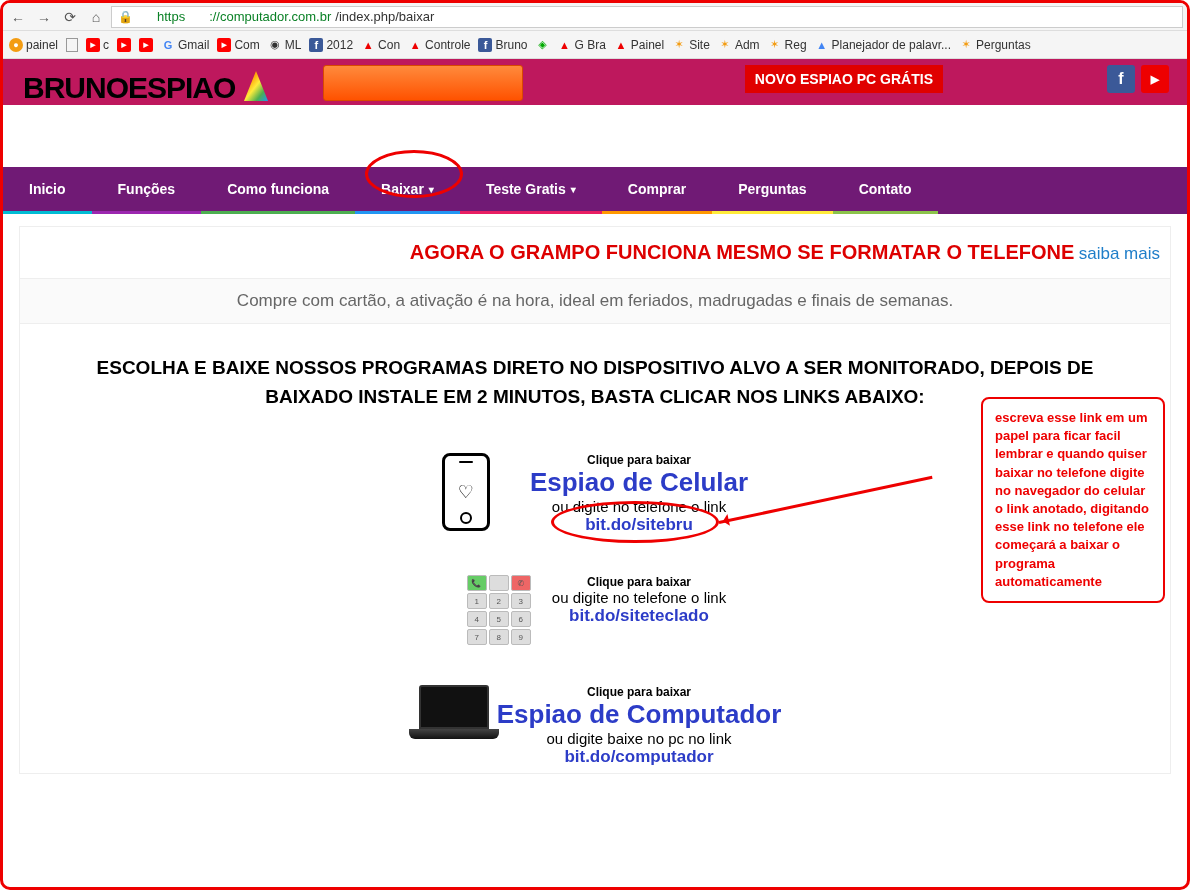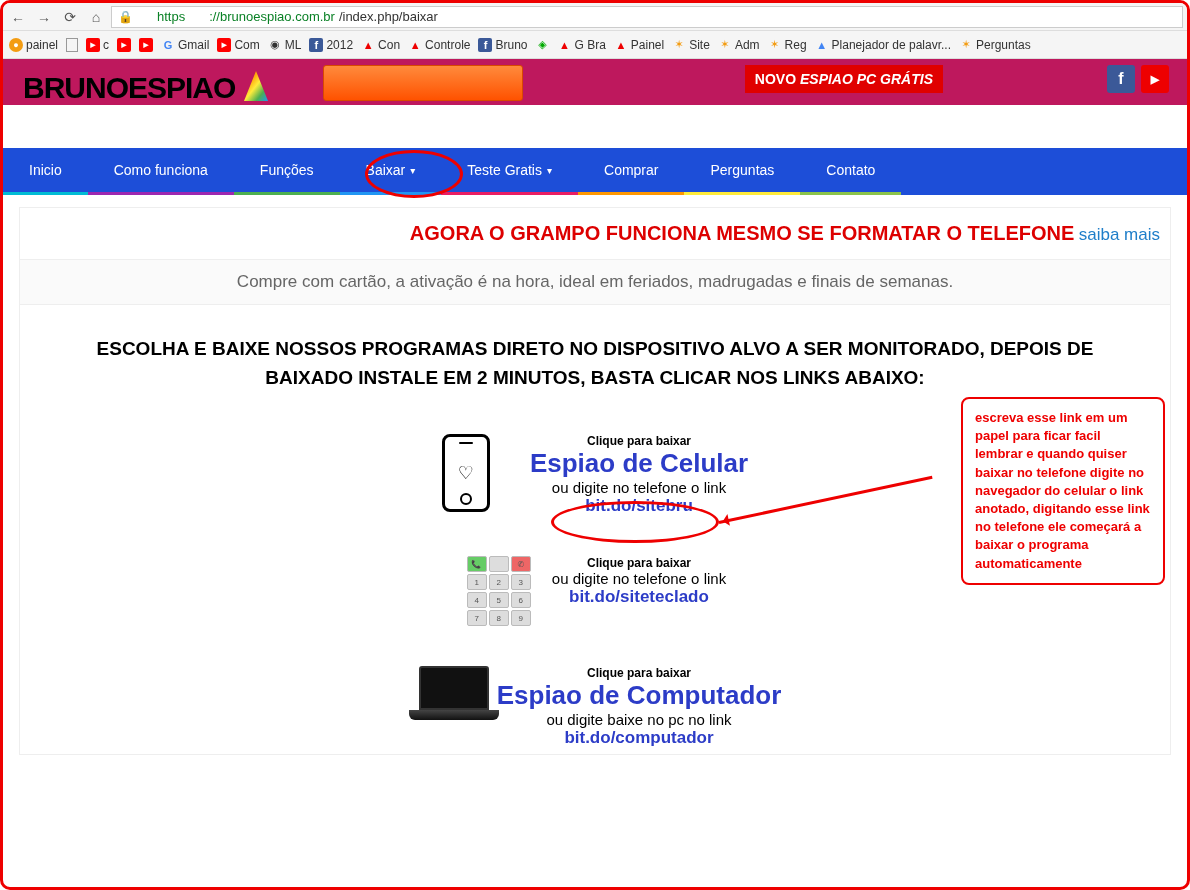--- a/index.html
+++ b/index.html
@@ -30,28 +30,28 @@
   .promo-ribbon { position: absolute; top: 58px; right: 0; background: #1f93c9; color: #fff; font-size: 11px; font-weight: bold; padding: 4px 8px; }
   
   
   .site-header { background: #be185d; padding: 12px 20px 0 20px; display: flex; align-items: center; position: relative; }
   .logo { display: flex; align-items: center; gap: 6px; }
   .logo-text { font-family: Arial Black, Arial, sans-serif; font-weight: 900; font-size: 30px; color: #000; letter-spacing: -1px; }
   .logo-sail { width: 30px; height: 34px; }
   .orange-banner { position: absolute; left: 320px; top: 6px; width: 200px; height: 36px; background: linear-gradient(#ff8a3c, #ff5200); border-radius: 3px; border:1px solid #d84a00;}
   .novo-banner { position: absolute; right: 244px; top: 6px; background: #e00000; color: #fff; padding: 6px 10px; font-size: 14px; font-weight: bold; }
   .novo-banner .novo { color: #fff; }
-  .novo-banner .rest { color: #fff; font-style: italic; }
+  .novo-banner .rest { color: #fff; }
   .social-icons { position: absolute; right: 18px; top: 6px; display: flex; gap: 6px; }
   .social-icon { width: 28px; height: 28px; display: flex; align-items: center; justify-content: center; color: #fff; border-radius: 3px; font-weight: bold; }
   .social-icon.fb { background: #3b5998; }
   .social-icon.yt { background: #e00; font-size: 11px; }
   
   
-  .main-nav { background: #1d4ed8; display: flex; margin-top: 43px; }
+  .main-nav { background: #701a75; display: flex; margin-top: 62px; font-weight: bold; }
   .nav-item { color: #fff; padding: 14px 26px; font-size: 14px; cursor: pointer; white-space: nowrap; display: flex; align-items: center; gap: 5px; border-bottom: 3px solid transparent; }
   .nav-item:nth-child(1){border-color:#00bcd4;}
   .nav-item:nth-child(2){border-color:#9c27b0;}
   .nav-item:nth-child(3){border-color:#4caf50;}
   .nav-item:nth-child(4){border-color:#2196f3;}
   .nav-item:nth-child(5){border-color:#e91e63;}
   .nav-item:nth-child(6){border-color:#ff9800;}
   .nav-item:nth-child(7){border-color:#ffeb3b;}
   .nav-item:nth-child(8){border-color:#8bc34a;}
   .caret { font-size: 10px; }
@@ -72,21 +72,21 @@
   .dl-texts { text-align: center; }
   .dl-click { font-size: 12px; font-weight: bold; color: #000; }
   .dl-product { font-size: 26px; font-weight: bold; color: #2c3cc7; cursor: pointer; }
   .dl-sub { font-size: 15px; color: #000; }
   .dl-link { font-size: 17px; font-weight: bold; color: #2c3cc7; cursor: pointer; }
   
   
   .red-circle-link { position: absolute; border: 3px solid #e00; border-radius: 50%; width: 168px; height: 42px; top: 498px; left: 548px; pointer-events: none; }
   
   
-  .annotation-box { position: absolute; top: 394px; right: 22px; width: 204px; border: 2px solid #e00; border-radius: 8px; padding: 10px 12px; color: #e00; font-size: 13px; font-weight: bold; line-height: 1.4; background: #fff; }
+  .annotation-box { position: absolute; top: 394px; right: 22px; width: 184px; border: 2px solid #e00; border-radius: 8px; padding: 10px 12px; color: #e00; font-size: 13px; font-weight: bold; line-height: 1.4; background: #fff; }
   
   
   .arrow-line { position: absolute; top: 518px; left: 716px; width: 218px; height: 3px; background: #e00; transform: rotate(-12deg); transform-origin: left center; }
   .arrow-line::before { content:''; position:absolute; left:-2px; top:-5px; border:6px solid transparent; border-right-color:#e00; }
   
   
   .phone-icon { width: 48px; height: 78px; border: 3px solid #000; border-radius: 8px; position: relative; display: flex; align-items: center; justify-content: center; }
   .phone-icon::before { content:''; position:absolute; top:5px; width:14px; height:2px; background:#000; border-radius:1px;}
   .phone-icon::after { content:''; position:absolute; bottom:4px; width:8px; height:8px; border:2px solid #000; border-radius:50%;}
   .heart { font-size: 18px; }
@@ -104,21 +104,21 @@
 <body>
 
 <div class="browser-toolbar">
   <div class="nav-btn">←</div>
   <div class="nav-btn">→</div>
   <div class="nav-btn">⟳</div>
   <div class="nav-btn">⌂</div>
   <div class="url-bar">
     <span class="lock-icon">🔒</span>
     <span class="url-green">https</span>
-      <span class="url-green">://brunoespiao.com.br</span>
+      <span class="url-green">://computador.com.br</span>
       <span class="url-rest">/index.php/baixar</span>
   </div>
 </div>
 
 <div class="bookmarks-bar" id="bookmarks">
     <div class="bookmark">
       <span class="bm-icon orange-circle">●</span>
       <span>painel</span>
     </div>
     <div class="bookmark">
@@ -221,24 +221,24 @@
     <div class="social-icon fb">f</div>
     <div class="social-icon yt">▶</div>
   </div>
 </div>
 
 <div class="main-nav" id="nav">
     <div class="nav-item">
       <span>Inicio</span>
     </div>
     <div class="nav-item">
+      <span>Funções</span>
+    </div>
+    <div class="nav-item">
       <span>Como funciona</span>
-    </div>
-    <div class="nav-item">
-      <span>Funções</span>
     </div>
     <div class="nav-item">
       <span>Baixar</span>
       <span class="caret">▾</span>
     </div>
     <div class="nav-item">
       <span>Teste Gratis</span>
       <span class="caret">▾</span>
     </div>
     <div class="nav-item">

